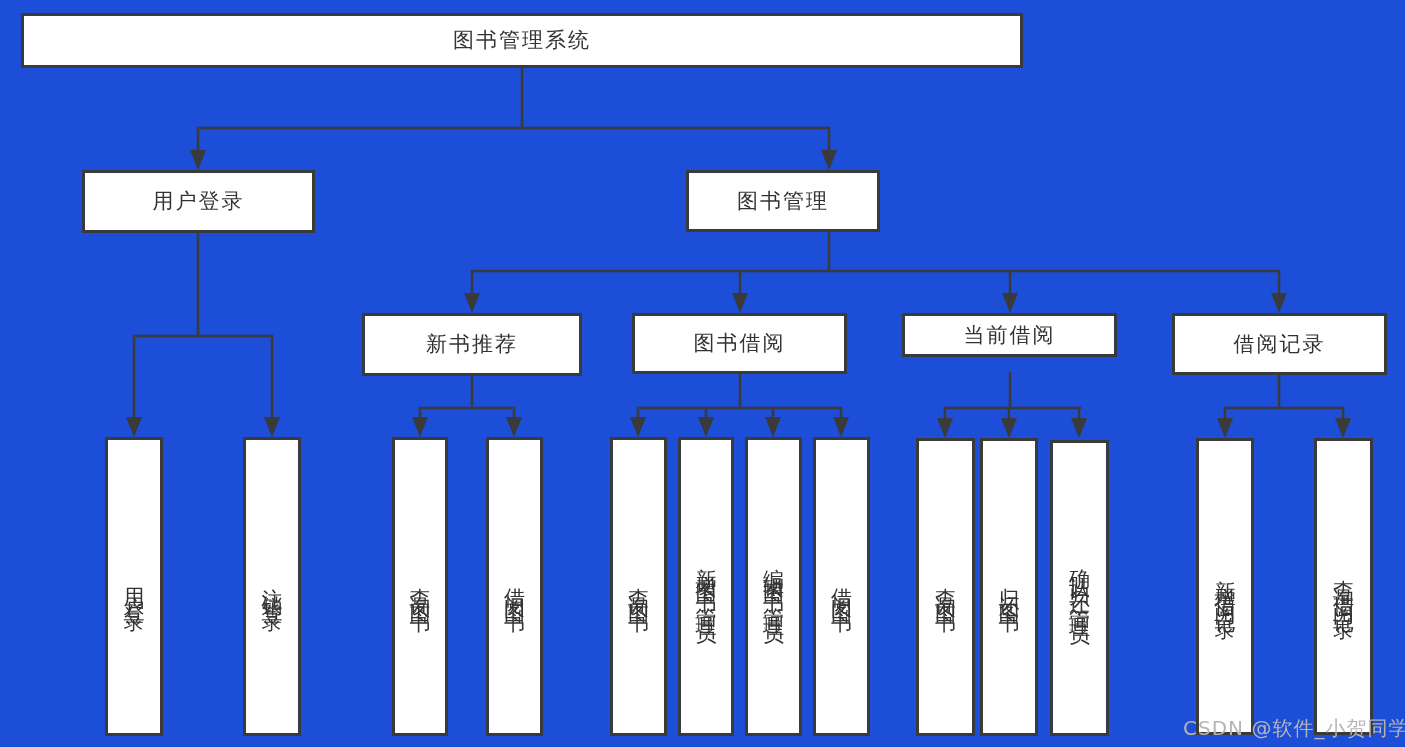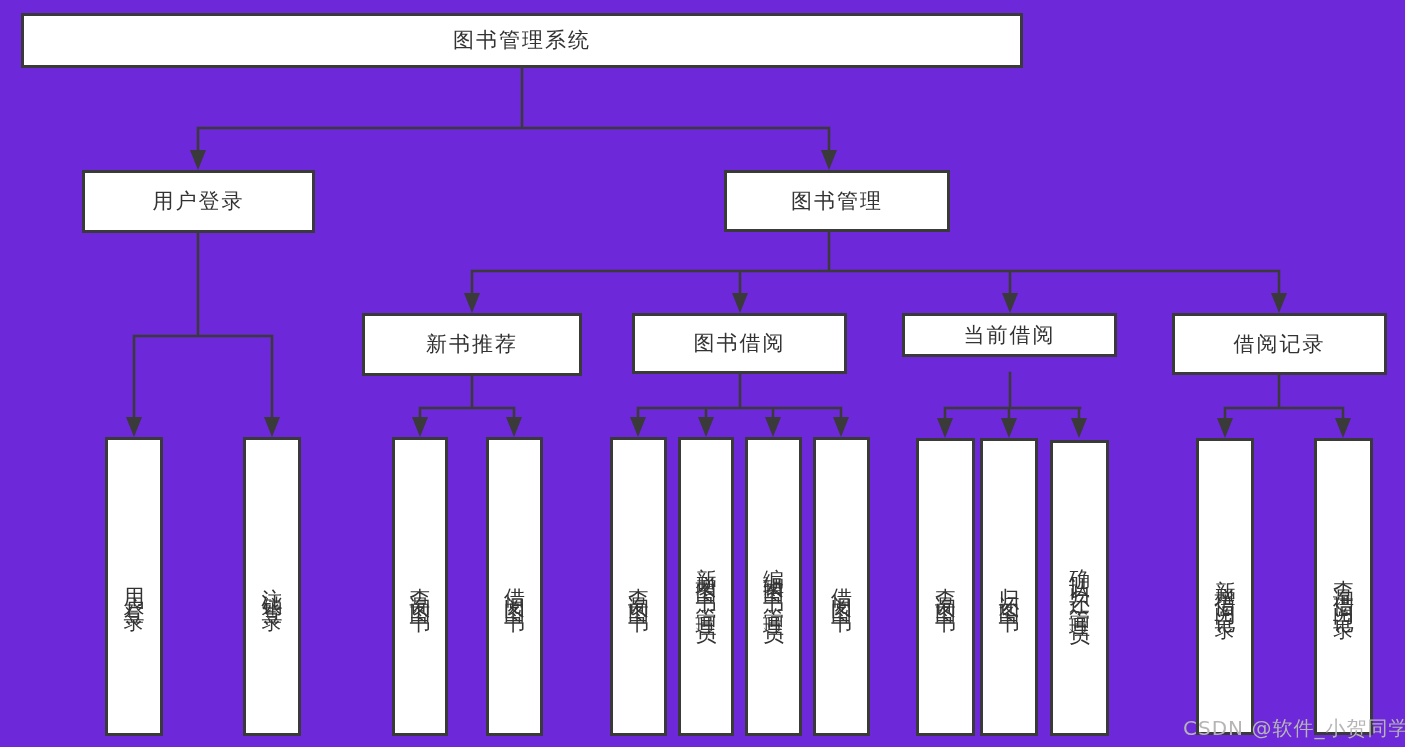--- a/index.html
+++ b/index.html
@@ -1,19 +1,19 @@
 <!DOCTYPE html>
 <html><head>
 <meta charset="utf-8">
 <style>
   html,body{margin:0;padding:0;background:#ffffff;}
   #stage{
     position:relative;
     width:1405px;height:747px;
-    background:#6d28d9;
+    background:#1d4ed8;
     font-family:"DejaVu Sans","Liberation Sans",sans-serif;
     overflow:hidden;
   }
   #connectors{position:absolute;left:0;top:0;z-index:0;}
   .node{
     position:absolute;
     box-sizing:border-box;
     background:#ffffff;
     border:3px solid #3a3a3a;
     color:#333333;
@@ -76,21 +76,21 @@
       <polygon points="1001,418 1017,418 1009,438"></polygon>
       <polygon points="1071,418 1087,418 1079,438"></polygon>
       <polygon points="1217,418 1233,418 1225,438"></polygon>
       <polygon points="1335,418 1351,418 1343,438"></polygon>
     </g>
   </svg>
 
   <div class="node hbox" style="left:21px;top:13px;width:1002px;height:55px;">图书管理系统</div>
 
   <div class="node hbox" style="left:82px;top:170px;width:233px;height:63px;">用户登录</div>
-  <div class="node hbox" style="left:724px;top:170px;width:226px;height:62px;">图书管理</div>
+  <div class="node hbox" style="left:686px;top:170px;width:194px;height:62px;">图书管理</div>
 
   <div class="node hbox" style="left:632px;top:313px;width:215px;height:61px;">图书借阅</div>
   <div class="node hbox" style="left:362px;top:313px;width:220px;height:63px;">新书推荐</div>
   <div class="node hbox" style="left:902px;top:313px;width:215px;height:44px;">当前借阅</div>
   <div class="node hbox" style="left:1172px;top:313px;width:215px;height:62px;">借阅记录</div>
 
   <div class="node vbox" style="left:105px;top:437px;width:58px;height:299px;">用户登录</div>
   <div class="node vbox" style="left:243px;top:437px;width:58px;height:299px;">注销登录</div>
 
   <div class="node vbox" style="left:392px;top:437px;width:56px;height:299px;">查询图书</div>

